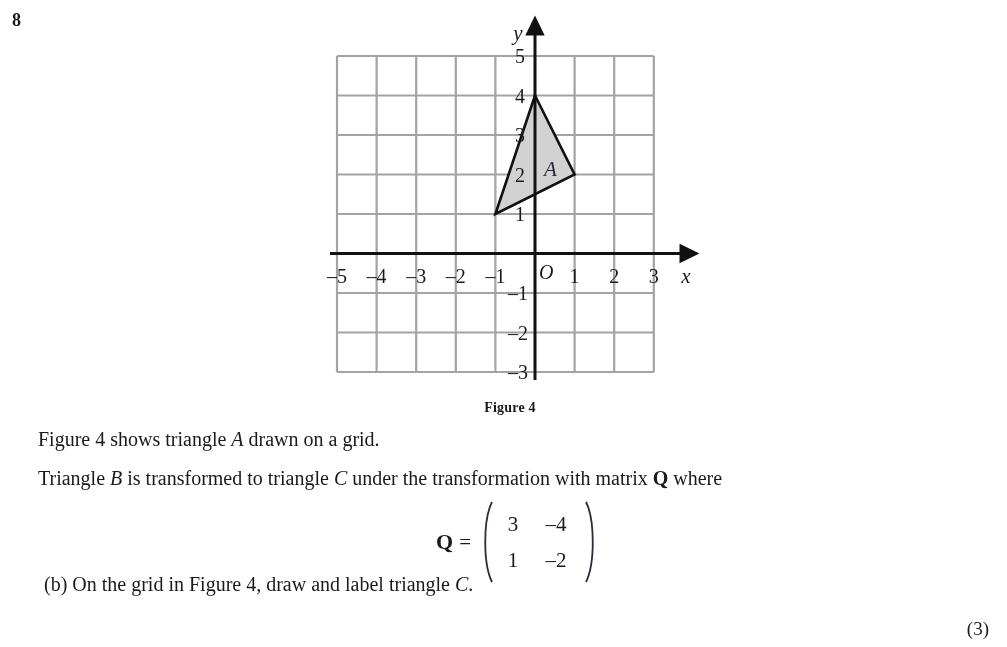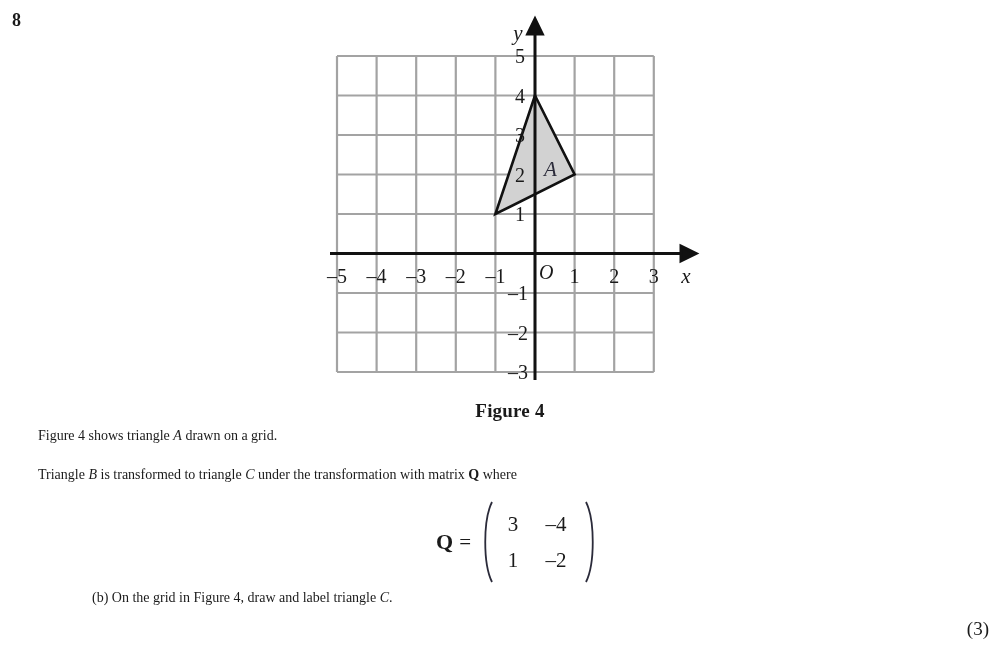--- a/index.html
+++ b/index.html
@@ -39,36 +39,36 @@
     display: block;
   }
 
   
   .fig-caption {
     position: absolute;
     left: 0;
     top: 392px;
     width: 420px;
     text-align: center;
-    font-size: 19px;
+    font-size: 14px;
     font-weight: bold;
     letter-spacing: 0.2px;
   }
 
   
   .bodytext {
     position: absolute;
     left: 38px;
-    font-size: 14px;
+    font-size: 20px;
     line-height: 1.25;
     white-space: nowrap;
   }
   .line-1 { top: 427px; }
   .line-2 { top: 466px; text-align: center; }
-  .line-b { top: 589px; left: 44px; margin-left: 48px; }
+  .line-b { top: 572px; left: 44px; }
 
   .it { font-style: italic; }
   .bf { font-weight: bold; }
 
   
   .matrix-block {
     position: absolute;
     left: 436px;
     top: 500px;
     display: flex;

